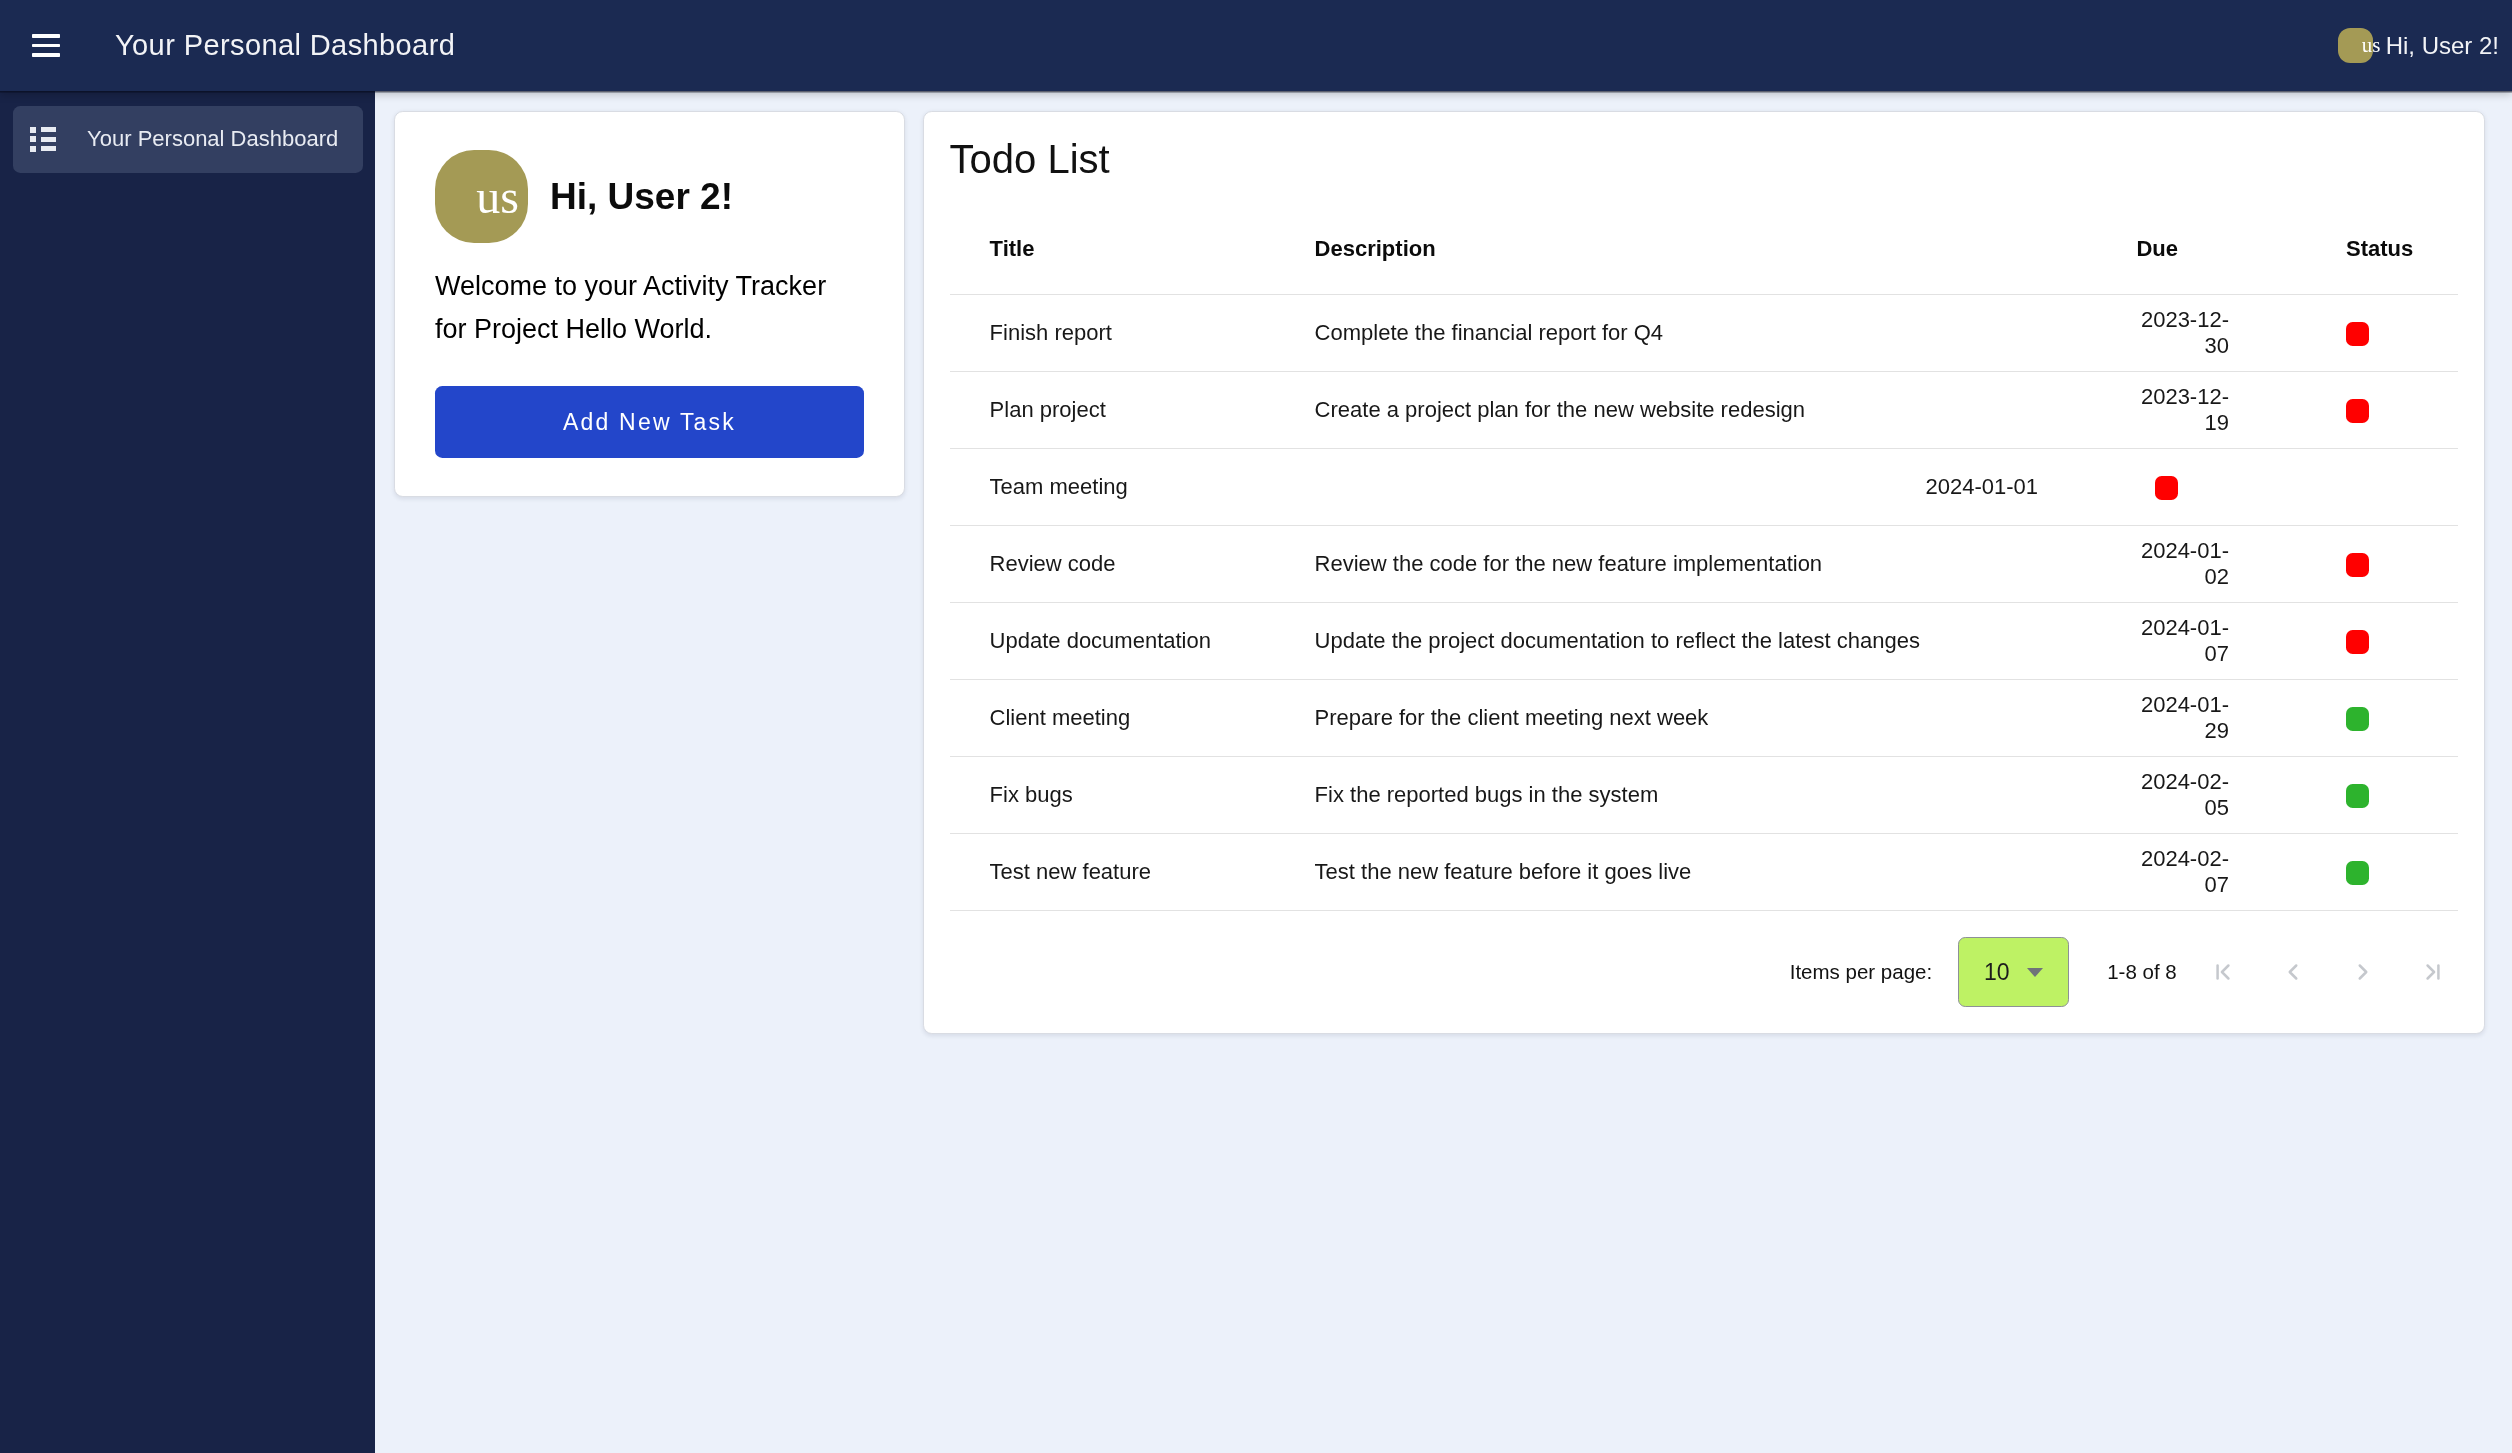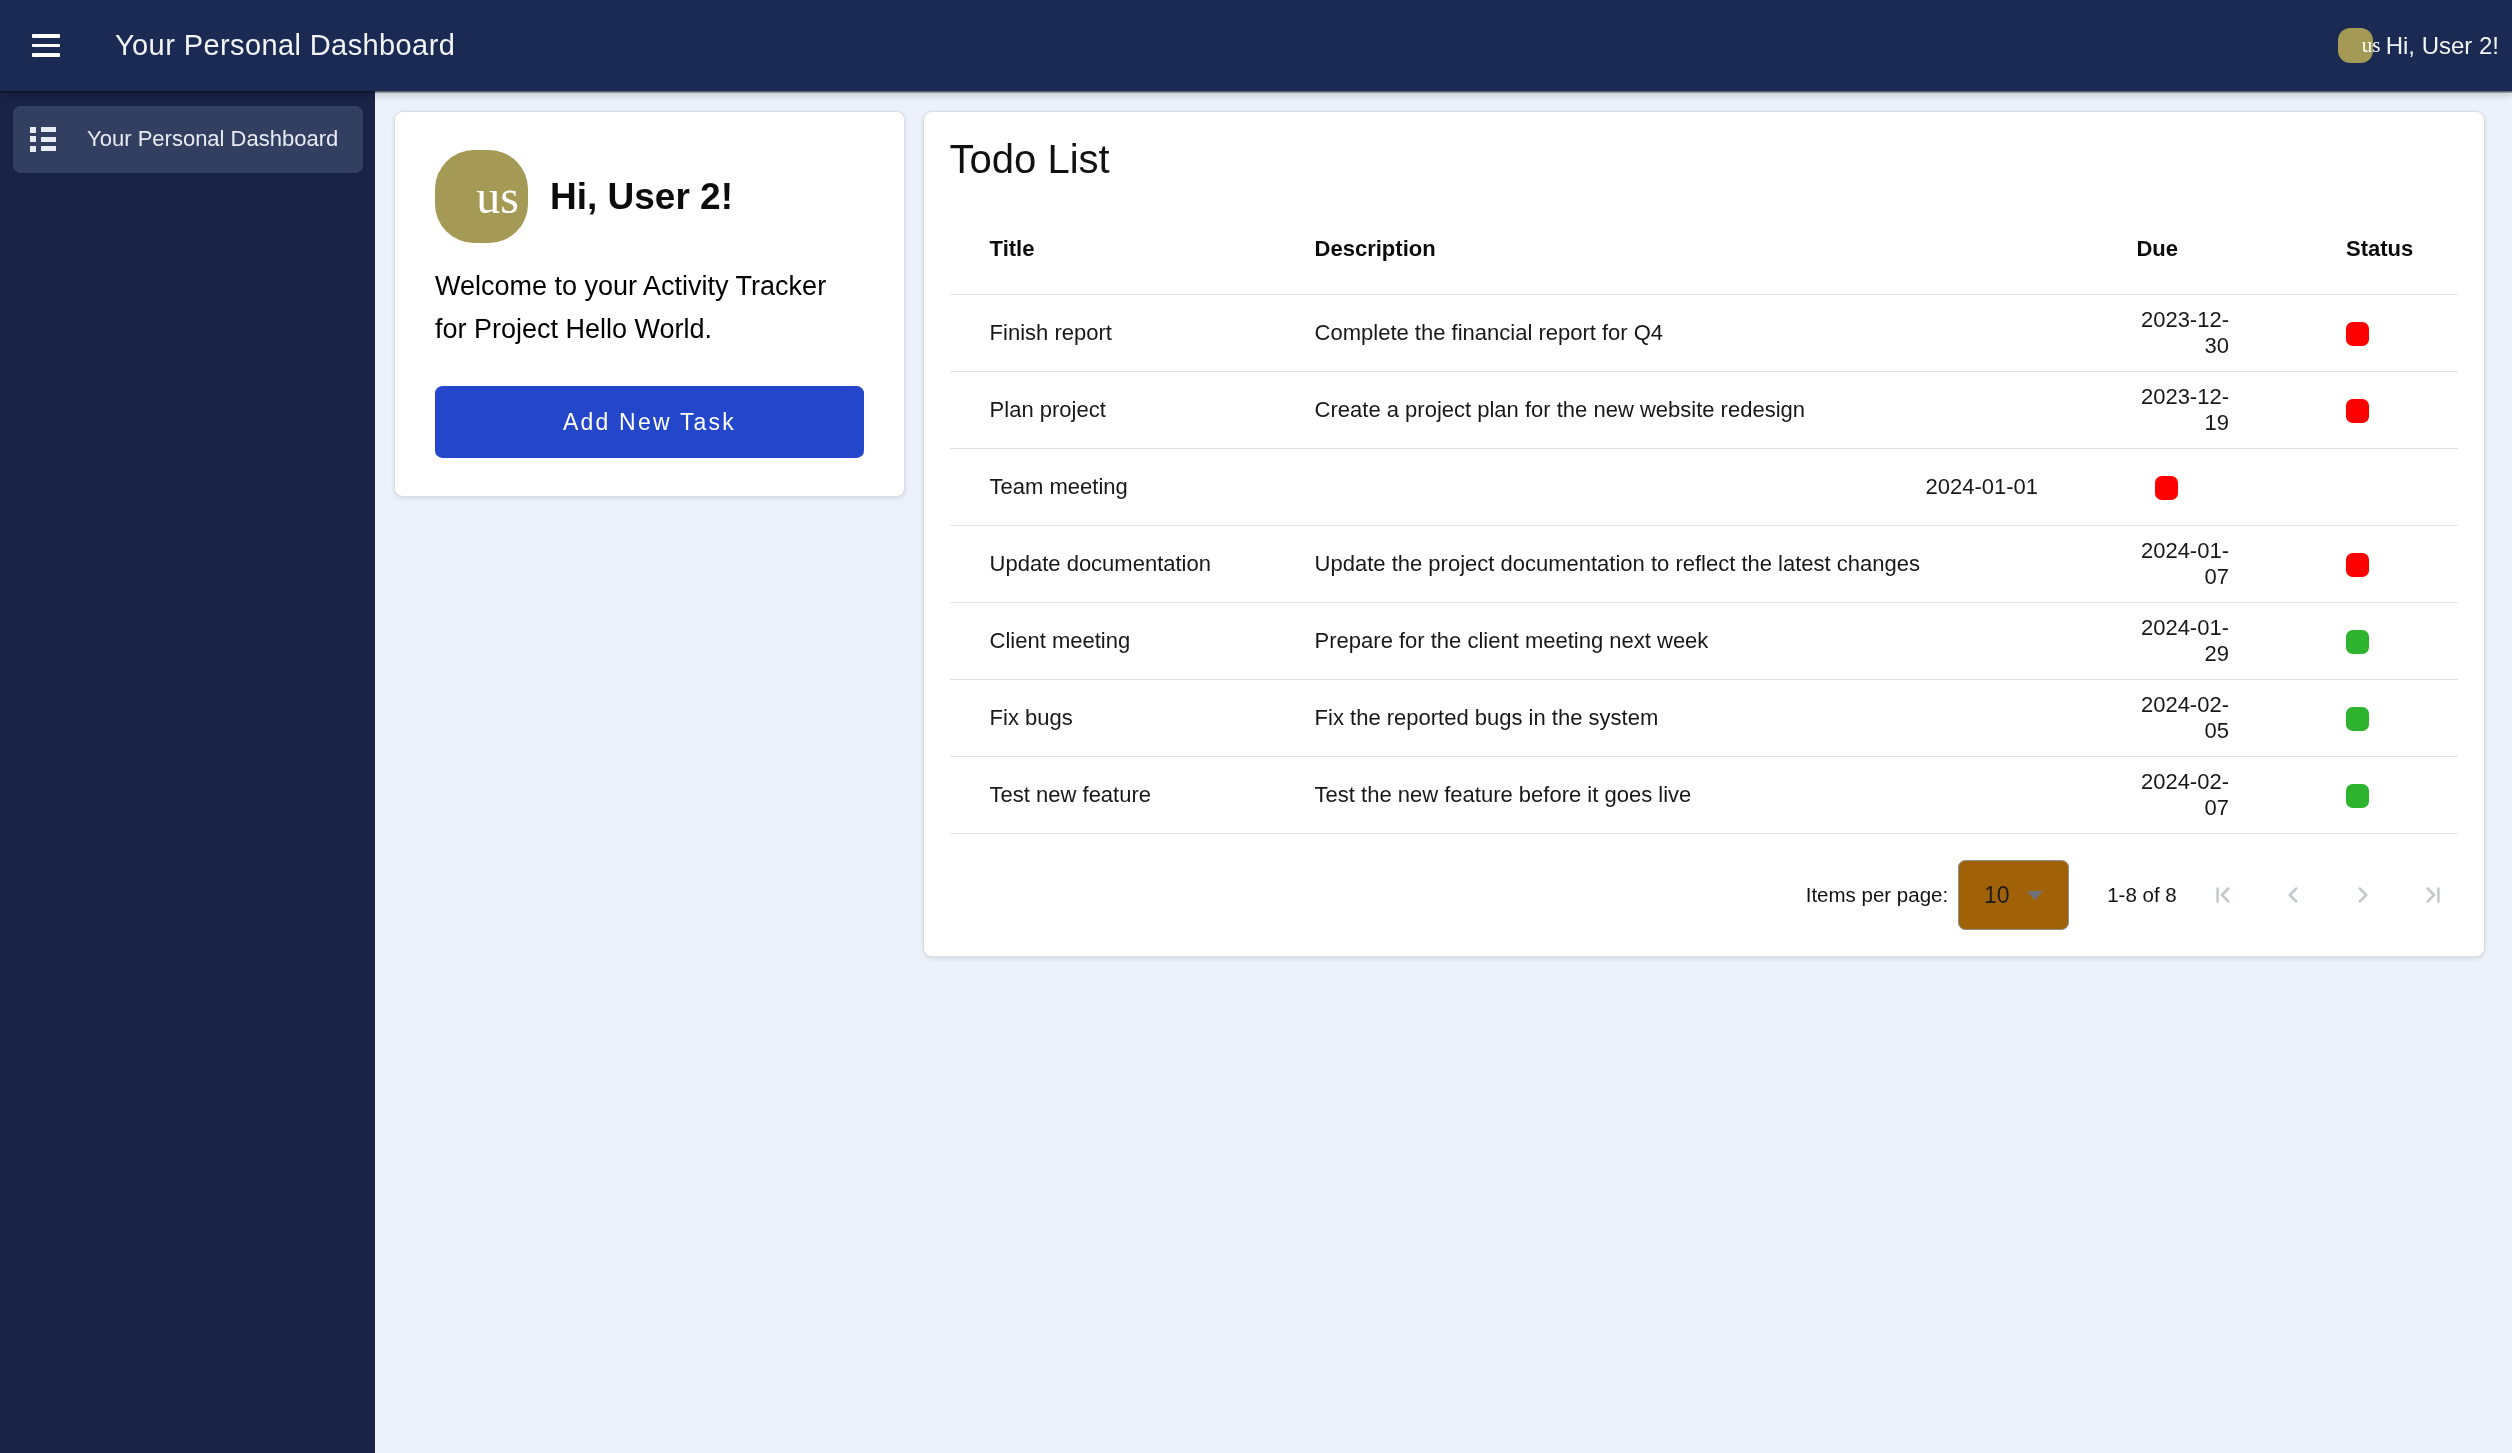--- a/index.html
+++ b/index.html
@@ -58,22 +58,22 @@
   .col-title { padding-left:40px; }
   .col-due  { text-align:right; padding-right:82px; }
   .th.col-due { padding-right:133px; }
   .col-status { padding-left:35px; }
   .chip { display:inline-block; width:23px; height:23.5px; border-radius:6.6px; vertical-align:middle; }
 
   
   .paginator { height:122px; display:flex; align-items:center; justify-content:flex-end;
     color:#121212; padding-right:10.3px; }
   .pp-label { font-size:20.5px; }
-  .page-size { margin-left:10px; width:111px; height:70px; border:1.5px solid #8d9197; border-radius:7.3px;
-    display:flex; align-items:center; justify-content:center; gap:17.6px; cursor:pointer; background:#a16207; }
+  .page-size { margin-left:26px; width:111px; height:70px; border:1.5px solid #8d9197; border-radius:7.3px;
+    display:flex; align-items:center; justify-content:center; gap:17.6px; cursor:pointer; background:#bef264; }
   .page-size-value { font-size:23px; color:#1c1c1c; }
   .caret { width:0; height:0; border-left:8px solid transparent; border-right:8px solid transparent;
     border-top:9.5px solid #6f7379; }
   .range { font-size:20.5px; margin:0 32px 0 38px; }
   .pg-btns { display:flex; align-items:center; gap:41px; }
   .pg-btn { width:29px; height:29px; border:none; background:transparent; color:#c5c8cd;
     display:flex; align-items:center; justify-content:center; cursor:default; padding:0; }
   .pg-btn svg { width:26px; height:26px; }
 </style>
 </head>
@@ -157,20 +157,28 @@
               </div>
 
               <div class="tr">
                 <div class="td col-title">Team meeting</div>
                 <div class="td col-due">2024-01-01</div>
                 <div class="td col-status">
                   <span class="chip" style="background: rgb(255, 0, 0);"></span>
                 </div>
               </div>
 
+              <div class="tr">
+                <div class="td col-title">Review code</div>
+                <div class="td col-desc">Review the code for the new feature implementation</div>
+                <div class="td col-due">2024-01-02</div>
+                <div class="td col-status">
+                  <span class="chip" style="background: rgb(255, 0, 0);"></span>
+                </div>
+              </div>
 
               <div class="tr">
                 <div class="td col-title">Update documentation</div>
                 <div class="td col-desc">Update the project documentation to reflect the latest changes</div>
                 <div class="td col-due">2024-01-07</div>
                 <div class="td col-status">
                   <span class="chip" style="background: rgb(255, 0, 0);"></span>
                 </div>
               </div>
 

